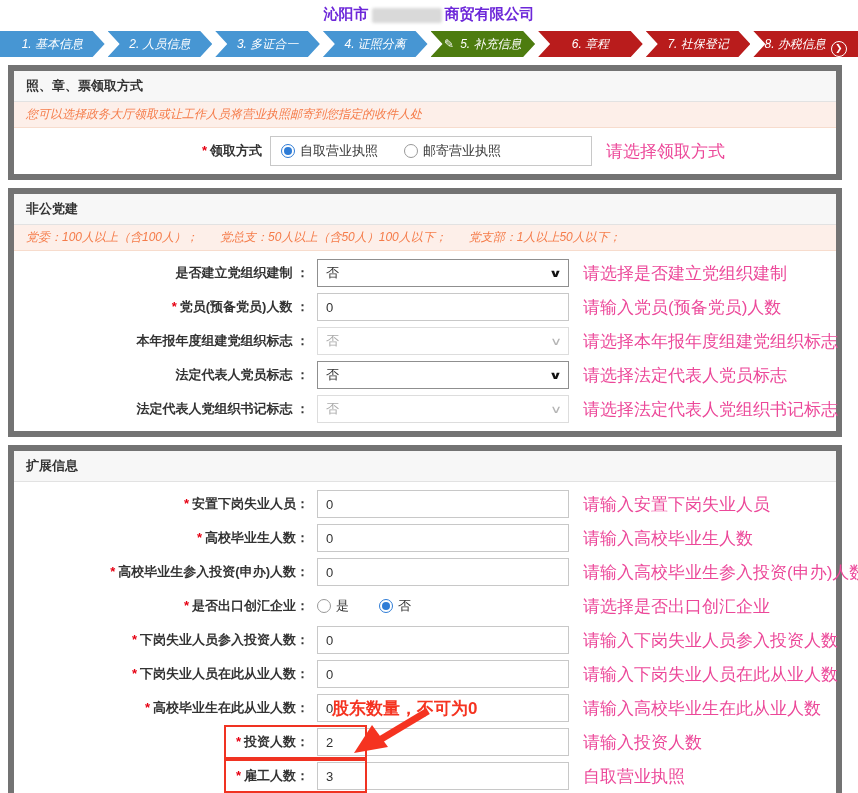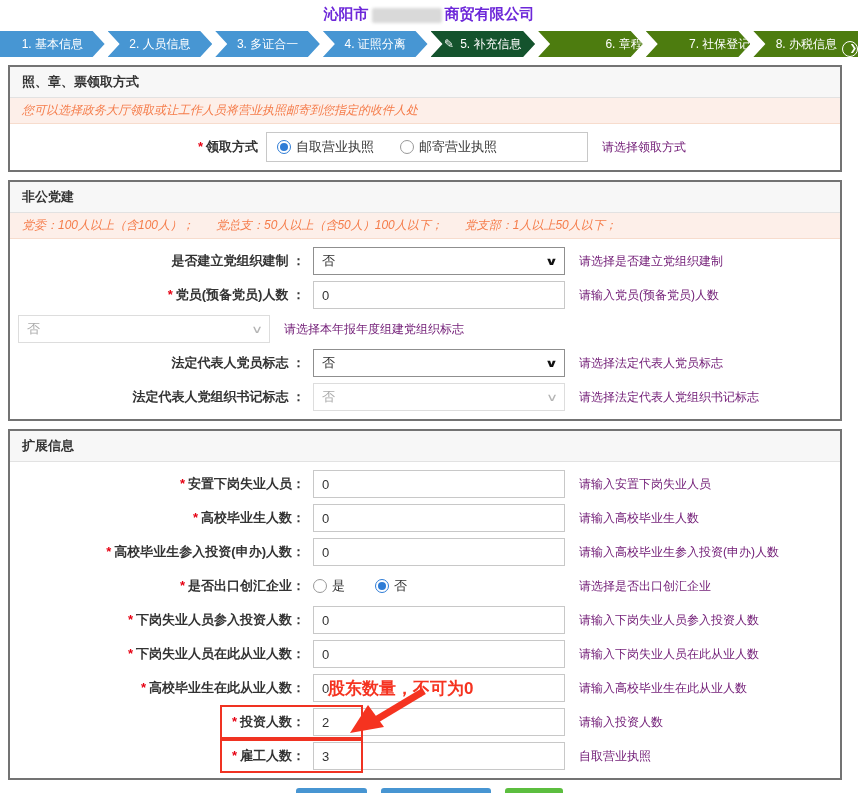--- a/index.html
+++ b/index.html
@@ -1,51 +1,51 @@
 <!DOCTYPE html>
 <html><head>
 <meta charset="utf-8">
 <style>
   html,body{margin:0;padding:0;background:#fff;width:858px;height:793px;overflow:hidden;
     font-family:"Liberation Sans","DejaVu Sans",sans-serif;color:#333;font-size:13px;}
   .title-bar{padding-top:5px;height:22px;text-align:center;font-size:15px;font-weight:bold;color:#6d28d9;}
   .redacted{display:inline-block;width:70px;height:15px;background:#d9d9d9;border-radius:2px;
     vertical-align:middle;margin:0 3px;filter:blur(1.5px);}
   
-  .steps{display:flex;height:26px;margin:4px 0 0 0;}
+  .steps{display:flex;height:26px;margin:4px 0 0 0;font-style:italic;}
   .step{flex:1;margin-right:3px;height:26px;line-height:26px;text-align:center;color:#fff;
     font-size:12px;white-space:nowrap;cursor:pointer;
     clip-path:polygon(0 0,calc(100% - 12px) 0,100% 50%,calc(100% - 12px) 100%,0 100%,12px 50%);}
   .step.first{clip-path:polygon(0 0,calc(100% - 12px) 0,100% 50%,calc(100% - 12px) 100%,0 100%);}
   .step.last{margin-right:0;clip-path:polygon(0 0,100% 0,100% 100%,0 100%,12px 50%);}
   .step.blue{background:#4796d3;}
-  .step.active{background:#14532d;}
-  .step.gray{background:#4d7c0f;text-align:right;}
+  .step.active{background:#4d7c0f;}
+  .step.gray{background:#b91c1c;}
   .pencil{margin-right:6px;font-size:12px;}
   .circ{display:inline-block;width:14px;height:14px;line-height:13px;border:1px solid #fff;
     border-radius:50%;font-size:9px;margin-left:5px;vertical-align:-3px;}
   
-  .section{margin:8px 16px 0 8px;border:2px solid #737373;}
+  .section{margin:8px 16px 0 8px;border:6px solid #737373;}
   .sec-header{background:#f7f7f7;border-bottom:1px solid #e2e2e2;padding:6px 12px;
     font-weight:bold;font-size:13px;color:#333;}
   .notice{background:#fdefe9;border-bottom:1px solid #f7dccd;color:#f57c4a;font-size:12px;padding:4px 12px;font-style:italic;}
   .notice span{margin-right:22px;}
   .rows{padding:5px 0;}
   .row{display:flex;align-items:center;padding:3px 0;position:relative;}
   .lbl{width:295px;text-align:right;font-weight:bold;font-size:13px;flex-shrink:0;white-space:nowrap;}
   .req{color:#e60012;margin-right:3px;font-weight:bold;}
   .ctrl{width:252px;margin-left:8px;flex-shrink:0;position:relative;}
   .txt{width:100%;box-sizing:border-box;height:28px;border:1px solid #c8c8c8;padding:0 8px;
     font-size:13px;color:#333;font-family:inherit;}
   .select{height:26px;border:1px solid #8f8f8f;display:flex;align-items:center;
     justify-content:space-between;padding:0 8px;font-size:13px;background:#fff;cursor:pointer;}
   .select .arrow{font-weight:bold;font-size:11px;transform:scaleX(1.5);color:#111;}
   .select.disabled{border-color:#ddd;color:#aaa;cursor:default;}
   .select.disabled .arrow{color:#b5b5b5;font-weight:normal;}
-  .hint{margin-left:14px;color:#701a75;font-size:12px;white-space:nowrap;}
+  .hint{margin-left:14px;color:#ec4899;font-size:17px;white-space:nowrap;}
   
   .row.pickup .lbl{width:248px;}
   .pickup-box{margin-left:8px;width:300px;height:28px;border:1px solid #c8c8c8;display:flex;
     padding:0 10px;gap:26px;}
   .radio{display:inline-flex;align-items:center;font-size:13px;cursor:pointer;white-space:nowrap;}
   .rb{display:inline-block;width:14px;height:14px;border:1px solid #999;border-radius:50%;
     margin-right:5px;background:#fff;box-sizing:border-box;position:relative;}
   .rb.on{border-color:#2e7cd6;}
   .rb.on::after{content:'';position:absolute;left:2px;top:2px;right:2px;bottom:2px;
     background:#2e7cd6;border-radius:50%;}
@@ -117,20 +117,21 @@
           </div>
         </div>
       <div class="hint">请选择是否建立党组织建制</div>
     </div>
     <div class="row">
       <div class="lbl"><span class="req">*</span><span>党员(预备党员)人数 ：</span></div>
       <div class="ctrl"><input class="txt" value="0" style=""></div>
       <div class="hint">请输入党员(预备党员)人数</div>
     </div>
     <div class="row">
+      <div class="lbl"><span>本年报年度组建党组织标志 ：</span></div>
       <div class="ctrl">
           <div class="select disabled">
             <span>否</span>
             <span class="arrow">∨</span>
           </div>
         </div>
       <div class="hint">请选择本年报年度组建党组织标志</div>
     </div>
     <div class="row">
       <div class="lbl"><span>法定代表人党员标志 ：</span></div>

